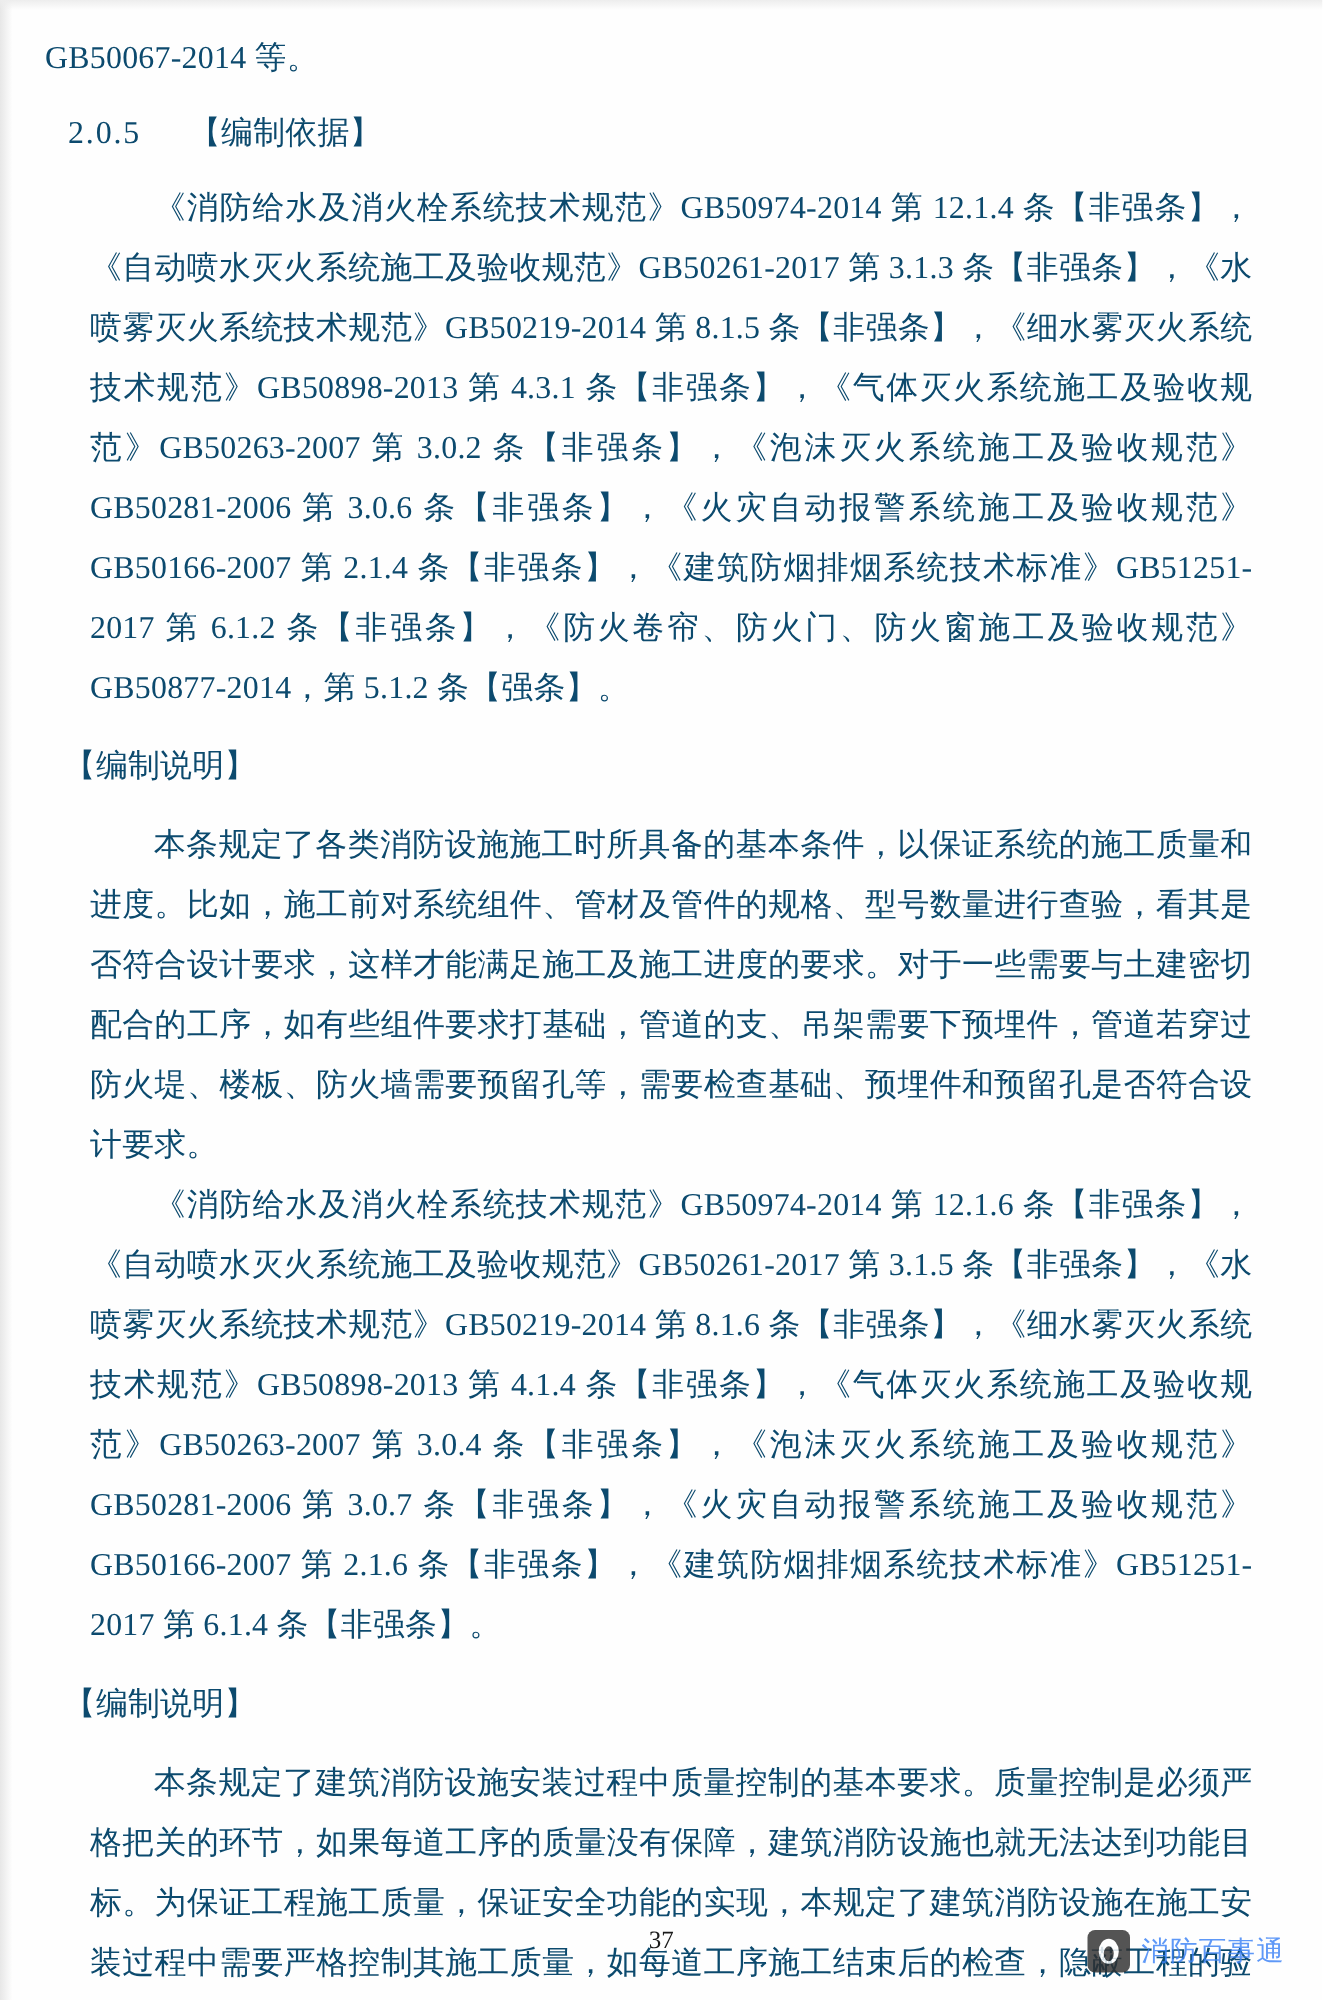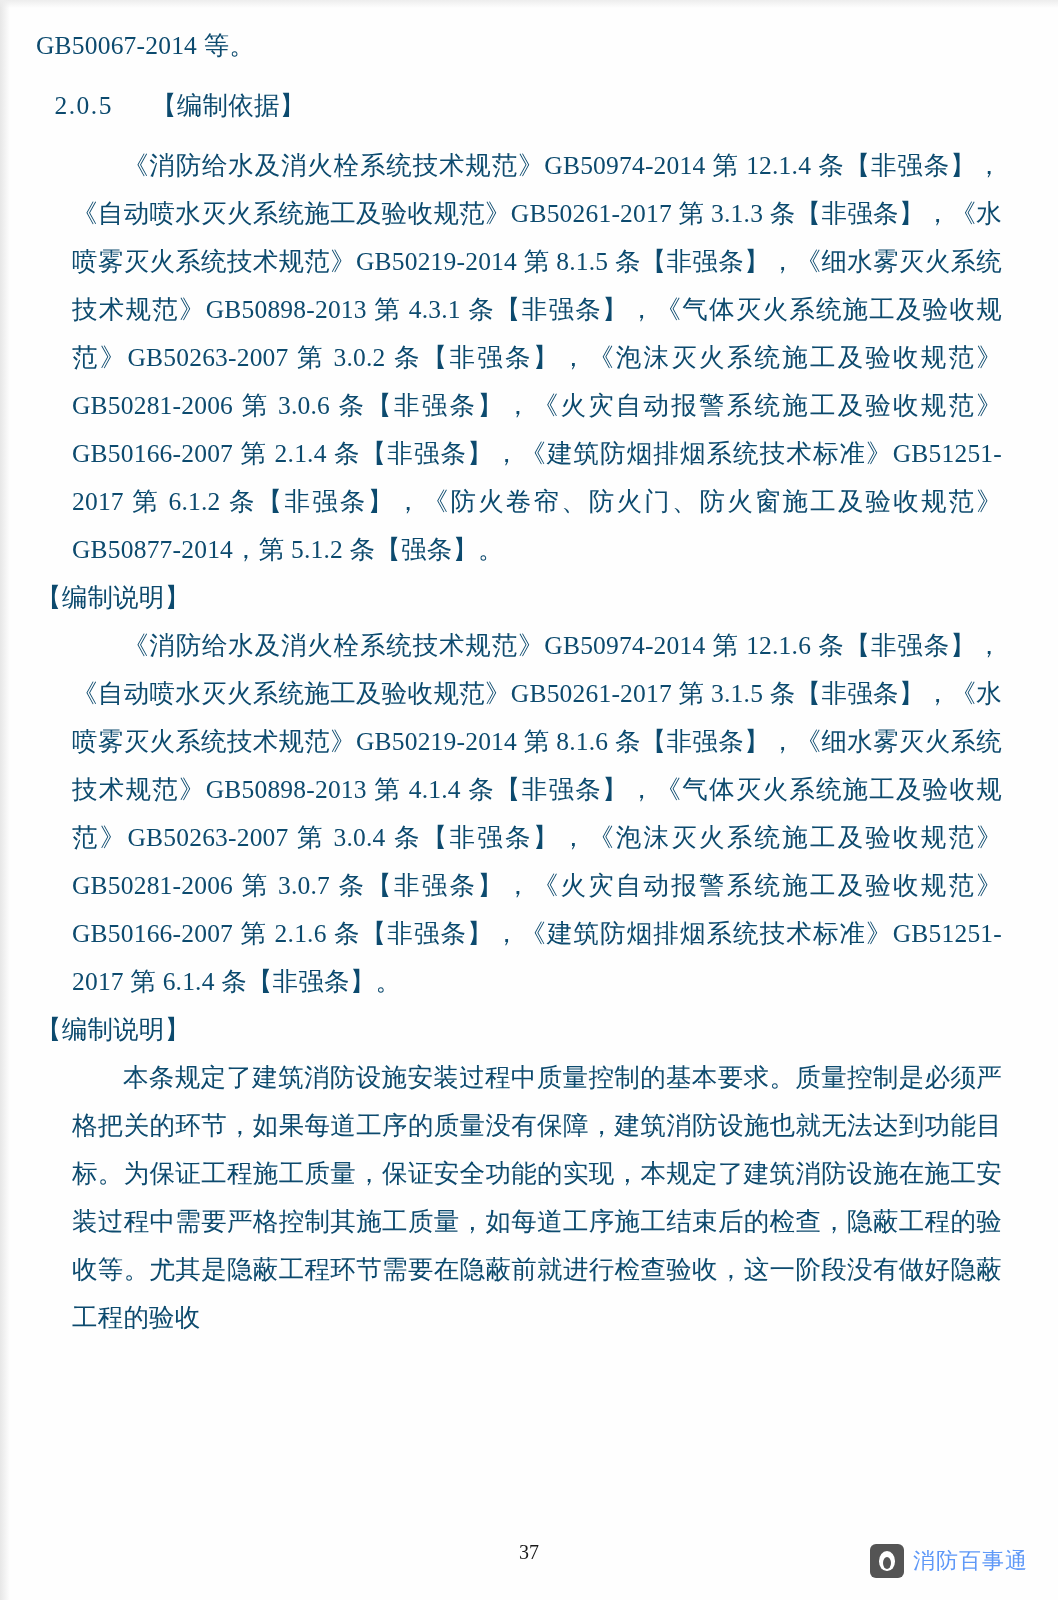--- a/index.html
+++ b/index.html
@@ -49,21 +49,21 @@
     letter-spacing: 0.2px;
   }
   .clause-num {
     letter-spacing: 1.5px;
   }
   .clause-gap {
     display: inline-block;
     width: 1.5em;
   }
   .sect-label {
-    margin: 0;
+    margin: 15px;
     text-indent: 0;
   }
   .footer {
     position: absolute;
     left: 0;
     right: 0;
     bottom: 36px;
     text-align: center;
     font-size: 20px;
     color: #1a1a1a;
@@ -147,20 +147,21 @@
     <p class="para indent-head">GB50067-2014 等。</p>
 
     <p class="clause-head">
       <span class="clause-num">2.0.5</span><span class="clause-gap"></span><span>【编制依据】</span>
     </p>
 
     <p class="para indent-2">《消防给水及消火栓系统技术规范》GB50974-2014 第 12.1.4 条【非强条】，《自动喷水灭火系统施工及验收规范》GB50261-2017 第 3.1.3 条【非强条】，《水喷雾灭火系统技术规范》GB50219-2014 第 8.1.5 条【非强条】，《细水雾灭火系统技术规范》GB50898-2013 第 4.3.1 条【非强条】，《气体灭火系统施工及验收规范》GB50263-2007 第 3.0.2 条【非强条】，《泡沫灭火系统施工及验收规范》GB50281-2006 第 3.0.6 条【非强条】，《火灾自动报警系统施工及验收规范》GB50166-2007 第 2.1.4 条【非强条】，《建筑防烟排烟系统技术标准》GB51251-2017 第 6.1.2 条【非强条】，《防火卷帘、防火门、防火窗施工及验收规范》GB50877-2014，第 5.1.2 条【强条】。</p>
 
     <p class="para sect-label">【编制说明】</p>
 
+    <p class="para indent-2">本条规定了各类消防设施施工时所具备的基本条件，以保证系统的施工质量和进度。比如，施工前对系统组件、管材及管件的规格、型号数量进行查验，看其是否符合设计要求，这样才能满足施工及施工进度的要求。对于一些需要与土建密切配合的工序，如有些组件要求打基础，管道的支、吊架需要下预埋件，管道若穿过防火堤、楼板、防火墙需要预留孔等，需要检查基础、预埋件和预留孔是否符合设计要求。</p>
 
 
     <p class="para indent-2">《消防给水及消火栓系统技术规范》GB50974-2014 第 12.1.6 条【非强条】，《自动喷水灭火系统施工及验收规范》GB50261-2017 第 3.1.5 条【非强条】，《水喷雾灭火系统技术规范》GB50219-2014 第 8.1.6 条【非强条】，《细水雾灭火系统技术规范》GB50898-2013 第 4.1.4 条【非强条】，《气体灭火系统施工及验收规范》GB50263-2007 第 3.0.4 条【非强条】，《泡沫灭火系统施工及验收规范》GB50281-2006 第 3.0.7 条【非强条】，《火灾自动报警系统施工及验收规范》GB50166-2007 第 2.1.6 条【非强条】，《建筑防烟排烟系统技术标准》GB51251-2017 第 6.1.4 条【非强条】。</p>
 
     <p class="para sect-label">【编制说明】</p>
 
     <p class="para indent-2 fade-last">本条规定了建筑消防设施安装过程中质量控制的基本要求。质量控制是必须严格把关的环节，如果每道工序的质量没有保障，建筑消防设施也就无法达到功能目标。为保证工程施工质量，保证安全功能的实现，本规定了建筑消防设施在施工安装过程中需要严格控制其施工质量，如每道工序施工结束后的检查，隐蔽工程的验收等。尤其是隐蔽工程环节需要在隐蔽前就进行检查验收，这一阶段没有做好隐蔽工程的验收</p>
 
   </div>
 

